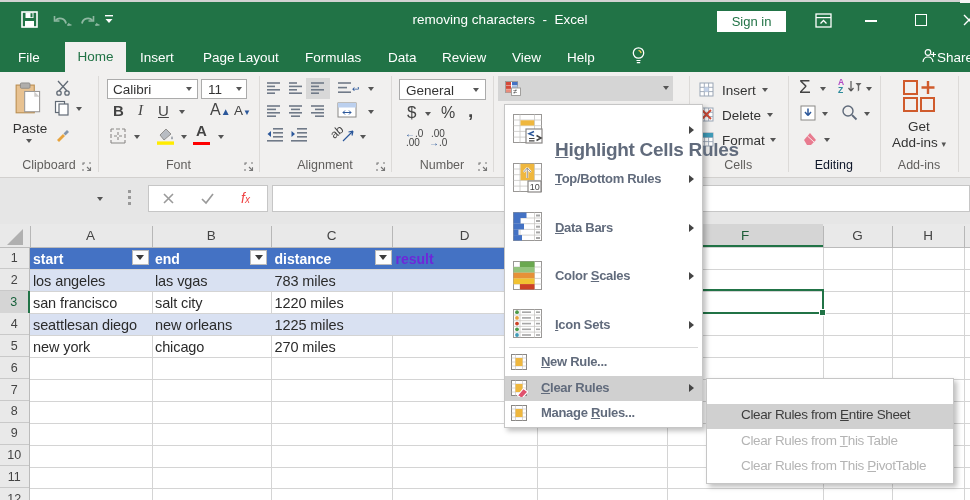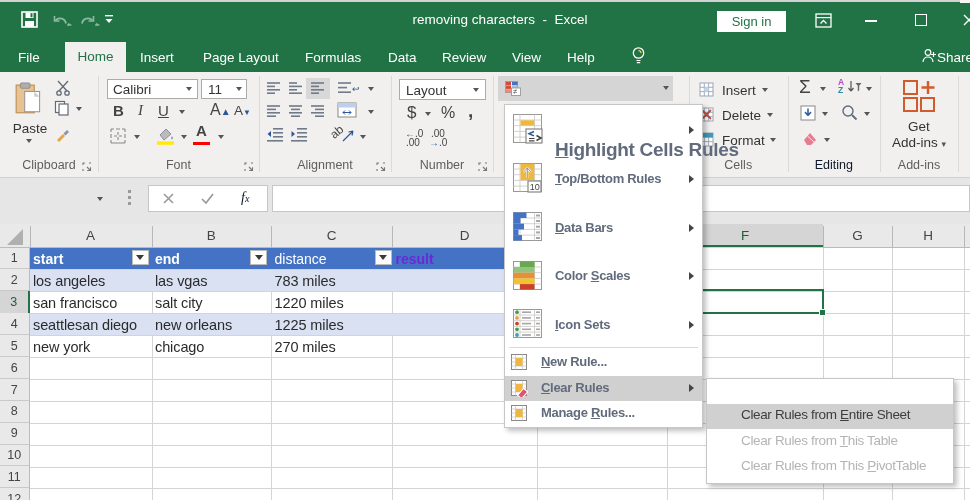--- a/index.html
+++ b/index.html
@@ -207,21 +207,21 @@
       <rect x="7" y="5" width="10" height="1.6" fill="#707a88"></rect>
 <rect x="7" y="9" width="10" height="1.6" fill="#707a88"></rect>
       <rect x="1" y="13" width="16" height="1.6" fill="#707a88"></rect>
 <path d="M1.5 4 L5 7 L1.5 10 z" fill="#2b579a"></path>
 </svg>
 <div class="ab" style="left:330px;top:125px;font-size:12px;color:#444;transform:rotate(-40deg)">ab</div>
 <svg class="ab" style="left:342px;top:128px" width="14" height="14" viewBox="0 0 14 14">
 <path d="M1 13 L11 3 M11 3 l-4.5 1 M11 3 l-1 4.5" stroke="#2b579a" stroke-width="1.2" fill="none"></path>
 </svg>
 <div class="ab tri-d" style="left:360px;top:135px"></div>
-<div class="ab" style="left:399px;top:79px;width:87px;height:21px;background:#fff;border:1px solid #ababab;font-size:13.5px;color:#333;padding:2.5px 0 0 6px">Layout</div>
+<div class="ab" style="left:399px;top:79px;width:87px;height:21px;background:#fff;border:1px solid #ababab;font-size:13.5px;color:#333;padding:2.5px 0 0 6px">General</div>
 <div class="ab tri-d" style="left:473px;top:88px"></div>
 <div class="ab" style="left:407px;top:103px;font-size:17px;color:#444">$</div>
 <div class="ab tri-d" style="left:425px;top:112px"></div>
 <div class="ab" style="left:441px;top:104px;font-size:16px;color:#444">%</div>
 <div class="ab" style="left:468px;top:100px;font-size:19px;font-weight:bold;color:#444">,</div>
 <div class="ab" style="left:405px;top:128px;font-size:10px;color:#444"><span style="color:#2b579a">←</span>.0</div>
 <div class="ab" style="left:406px;top:136.5px;font-size:10px;color:#444">.00</div>
 <div class="ab" style="left:431px;top:128px;font-size:10px;color:#444">.00</div>
 <div class="ab" style="left:429px;top:136.5px;font-size:10px;color:#444"><span style="color:#2b579a">→</span>.0</div>
 <div class="ab" style="left:497.5px;top:75.5px;width:175px;height:25px;background:#d5d5d5"></div>
@@ -289,21 +289,21 @@
 <div class="ab" style="left:0;top:178px;width:970px;height:46px;background:#e6e6e6"></div>
 <div class="ab tri-d" style="left:97px;top:197px"></div>
 <div class="ab" style="left:128px;top:190px;width:3px;height:3px;background:#999;box-shadow:0 6px 0 #999,0 12px 0 #999"></div>
 <div class="ab" style="left:148px;top:185px;width:120px;height:27px;background:#fff;border:1px solid #c6c6c6"></div>
 <svg class="ab" style="left:162px;top:192px" width="13" height="13" viewBox="0 0 13 13">
 <path d="M2 2 L11 11 M11 2 L2 11" stroke="#9a9a9a" stroke-width="1.6"></path>
 </svg>
 <svg class="ab" style="left:200px;top:192px" width="15" height="13" viewBox="0 0 15 13">
 <path d="M2 7 L6 11 L13 2" stroke="#9a9a9a" stroke-width="1.7" fill="none"></path>
 </svg>
-<div class="ab" style="left:241px;top:190px;font-size:14px;font-style:italic;font-family:Liberation Serif, serif;color:#0f172a">f<span style="font-size:10px">x</span></div>
+<div class="ab" style="left:241px;top:190px;font-size:14px;font-style:italic;font-family:Liberation Sans, sans-serif;color:#ef4444">f<span style="font-size:10px">x</span></div>
 <div class="ab" style="left:272px;top:185px;width:698px;height:27px;background:#fff;border:1px solid #c6c6c6"></div>
 <div class="ab" style="left:0;top:224px;width:970px;height:276px;background:#fff"></div>
 <div class="ab" style="left:0;top:224px;width:970px;height:23.5px;background:#e9e9e9;border-bottom:1px solid #bbb"></div>
 <div class="ab" style="left:7px;top:229px;width:0;height:0;border-left:16px solid transparent;border-bottom:16px solid #b0b0b0"></div>
 <div class="ab" style="left:667px;top:224px;width:156px;height:23.5px;background:#d5d5d5"></div>
 <div class="ab" style="left:667px;top:245.2px;width:156.7px;height:2.3px;background:#217346"></div>
 <div class="ab" style="left:29.5px;top:226px;width:1px;height:21.5px;background:#b7b7b7"></div>
 <div class="ab" style="left:151.5px;top:226px;width:1px;height:21.5px;background:#b7b7b7"></div>
 <div class="ab" style="left:271px;top:226px;width:1px;height:21.5px;background:#b7b7b7"></div>
 <div class="ab" style="left:392px;top:226px;width:1px;height:21.5px;background:#b7b7b7"></div>
@@ -350,21 +350,21 @@
 <div class="ab" style="left:29.5px;top:357.0px;width:940.5px;height:1px;background:#d4d4d4"></div>
 <div class="ab" style="left:29.5px;top:378.9px;width:940.5px;height:1px;background:#d4d4d4"></div>
 <div class="ab" style="left:29.5px;top:400.79999999999995px;width:940.5px;height:1px;background:#d4d4d4"></div>
 <div class="ab" style="left:29.5px;top:422.7px;width:940.5px;height:1px;background:#d4d4d4"></div>
 <div class="ab" style="left:29.5px;top:444.6px;width:940.5px;height:1px;background:#d4d4d4"></div>
 <div class="ab" style="left:29.5px;top:466.5px;width:940.5px;height:1px;background:#d4d4d4"></div>
 <div class="ab" style="left:29.5px;top:488.4px;width:940.5px;height:1px;background:#d4d4d4"></div>
 <div class="ab" style="left:29.5px;top:247.5px;width:507.5px;height:21.9px;background:#4472c4"></div>
 <div class="ab" style="left:33px;top:250.7px;font-size:14px;font-weight:bold;color:#fff">start</div>
 <div class="ab" style="left:155px;top:250.7px;font-size:14px;font-weight:bold;color:#fff">end</div>
-<div class="ab" style="left:274.5px;top:250.7px;font-size:14px;font-weight:normal;color:#fff">distance</div>
+<div class="ab" style="left:274.5px;top:250.7px;font-size:14px;font-weight:bold;color:#fff">distance</div>
 <div class="ab" style="left:395.5px;top:250.7px;font-size:14px;font-weight:bold;color:#6d28d9">result</div>
 <div class="ab" style="left:131.5px;top:249.5px;width:17px;height:15.5px;background:#fdfdfd;border:1px solid #bbb"></div>
 <div class="ab" style="left:136.0px;top:255.0px;width:0;height:0;border-left:4px solid transparent;border-right:4px solid transparent;border-top:5px solid #3a3a3a"></div>
 <div class="ab" style="left:250px;top:249.5px;width:17px;height:15.5px;background:#fdfdfd;border:1px solid #bbb"></div>
 <div class="ab" style="left:254.5px;top:255.0px;width:0;height:0;border-left:4px solid transparent;border-right:4px solid transparent;border-top:5px solid #3a3a3a"></div>
 <div class="ab" style="left:374.5px;top:249.5px;width:17px;height:15.5px;background:#fdfdfd;border:1px solid #bbb"></div>
 <div class="ab" style="left:379.0px;top:255.0px;width:0;height:0;border-left:4px solid transparent;border-right:4px solid transparent;border-top:5px solid #3a3a3a"></div>
 <div class="ab" style="left:518px;top:249.5px;width:17px;height:15.5px;background:#fdfdfd;border:1px solid #bbb"></div>
 <div class="ab" style="left:522.5px;top:255.0px;width:0;height:0;border-left:4px solid transparent;border-right:4px solid transparent;border-top:5px solid #3a3a3a"></div>
 <div class="ab" style="left:29.5px;top:270.4px;width:507.5px;height:20.9px;background:#d9e1f2"></div>

